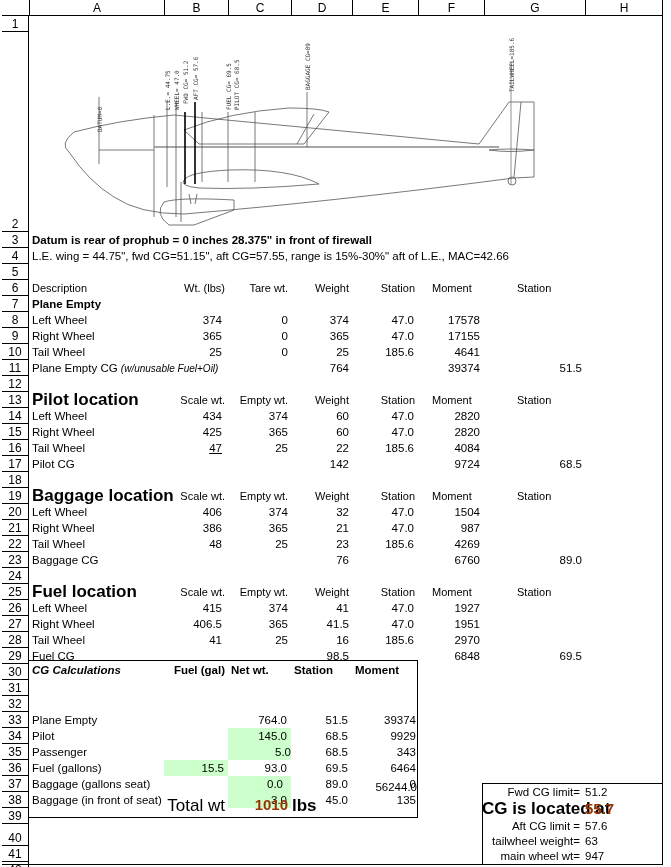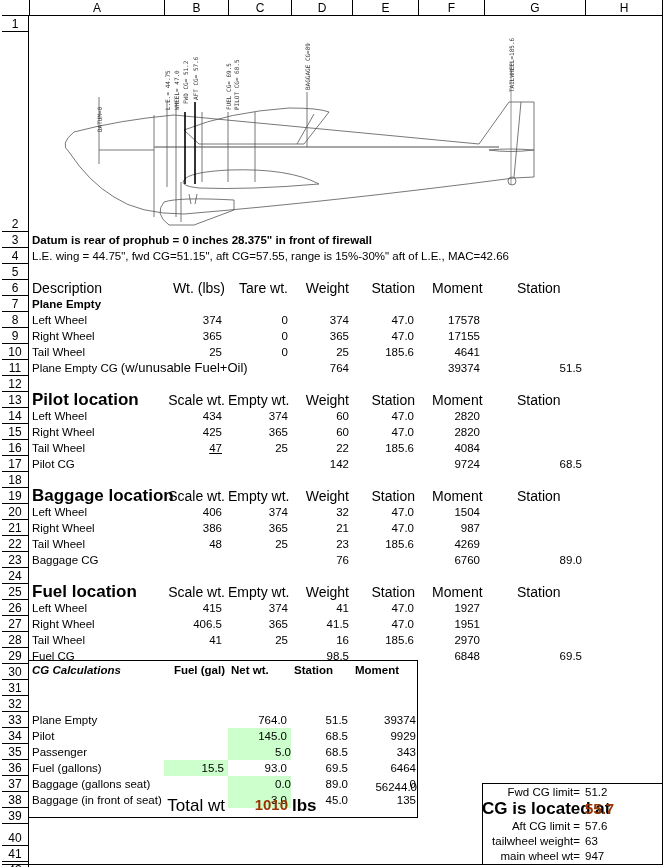--- a/index.html
+++ b/index.html
@@ -8,30 +8,30 @@
   .sheet { position:absolute; left:2px; top:0; width:660px; height:864px;
            border-right:1px solid #000; border-bottom:1px solid #000; }
   .colhdr { position:absolute; top:0; height:16px; border-bottom:1px solid #000;
             border-left:1px solid #000; text-align:center; line-height:16px; font-size:12px; box-sizing:border-box; }
   .rowhdr { position:absolute; left:0; width:27px; border-right:1px solid #000;
             border-bottom:1px solid #000; text-align:center; font-size:12px; box-sizing:border-box;
             display:flex; align-items:flex-end; justify-content:center; }
   .cell { position:absolute; white-space:nowrap; font-size:11.5px; line-height:16px; height:16px; box-sizing:border-box; }
   .r { text-align:right; }
   .b { font-weight:bold; }
-  .hdrtxt { font-size:14px; }
+  .hdrtxt { font-size:11px; }
   .green { background:#ccffcc; }
   .big { font-size:17px; }
   .accent { color:#993300; font-weight:bold; font-size:15px; }
   .cgbox { position:absolute; left:27px; top:660px; width:389px; height:158px;
            border:1px solid #000; border-left:none; box-sizing:border-box; }
   .limbox { position:absolute; left:480px; top:783px; width:180px; height:81px;
             border-left:1px solid #000; border-top:1px solid #000; box-sizing:border-box; }
   .drawing { position:absolute; left:27px; top:32px; width:633px; height:200px; }
-  .small { font-size:13px; }
+  .small { font-size:10px;font-style:italic; }
 </style>
 </head>
 <body>
 
 <div class="sheet">
 
   <div class="colhdr" style="left:0;width:27px;border-left:none;"></div>
   <div class="colhdr" style="left:27px;width:135px;">A</div>
   <div class="colhdr" style="left:162px;width:64px;">B</div>
   <div class="colhdr" style="left:226px;width:63px;">C</div>
@@ -295,21 +295,21 @@
       <div class="cell r green" style="left:226px;top:744px;width:63px;">5.0</div>
       <div class="cell r" style="left:289px;top:744px;width:61px;padding-right:4px;">68.5</div>
       <div class="cell r" style="left:350px;top:744px;width:65px;padding-right:1px;">343</div>
       <div class="cell" style="left:30px;top:760px;">Fuel (gallons)</div>
       <div class="cell r green" style="left:162px;top:760px;width:64px;padding-right:4px;">15.5</div>
       <div class="cell r" style="left:226px;top:760px;width:63px;padding-right:4px;">93.0</div>
       <div class="cell r" style="left:289px;top:760px;width:61px;padding-right:4px;">69.5</div>
       <div class="cell r" style="left:350px;top:760px;width:65px;padding-right:1px;">6464</div>
       <div class="cell" style="left:30px;top:776px;">Baggage (gallons seat)</div>
       <div class="cell r" style="left:162px;top:776px;width:64px;padding-right:4px;"></div>
-      <div class="cell r green" style="left:226px;top:776px;width:63px;padding-right:0;">0.0</div>
+      <div class="cell r green" style="left:226px;top:776px;width:63px;padding-right:8px;">0.0</div>
       <div class="cell r" style="left:289px;top:776px;width:61px;padding-right:4px;">89.0</div>
       <div class="cell r" style="left:350px;top:776px;width:65px;padding-right:1px;">0</div>
       <div class="cell" style="left:30px;top:792px;">Baggage (in front of seat)</div>
       <div class="cell r" style="left:162px;top:792px;width:64px;padding-right:4px;"></div>
       <div class="cell r green" style="left:226px;top:792px;width:63px;padding-right:4px;">3.0</div>
       <div class="cell r" style="left:289px;top:792px;width:61px;padding-right:4px;">45.0</div>
       <div class="cell r" style="left:350px;top:792px;width:65px;padding-right:1px;">135</div>
     </div>
   <div class="cell r" style="left:350px;top:779px;width:65px;">56244.0</div>
   <div class="cell r big" style="left:162px;top:798px;width:61px;">Total wt</div>

